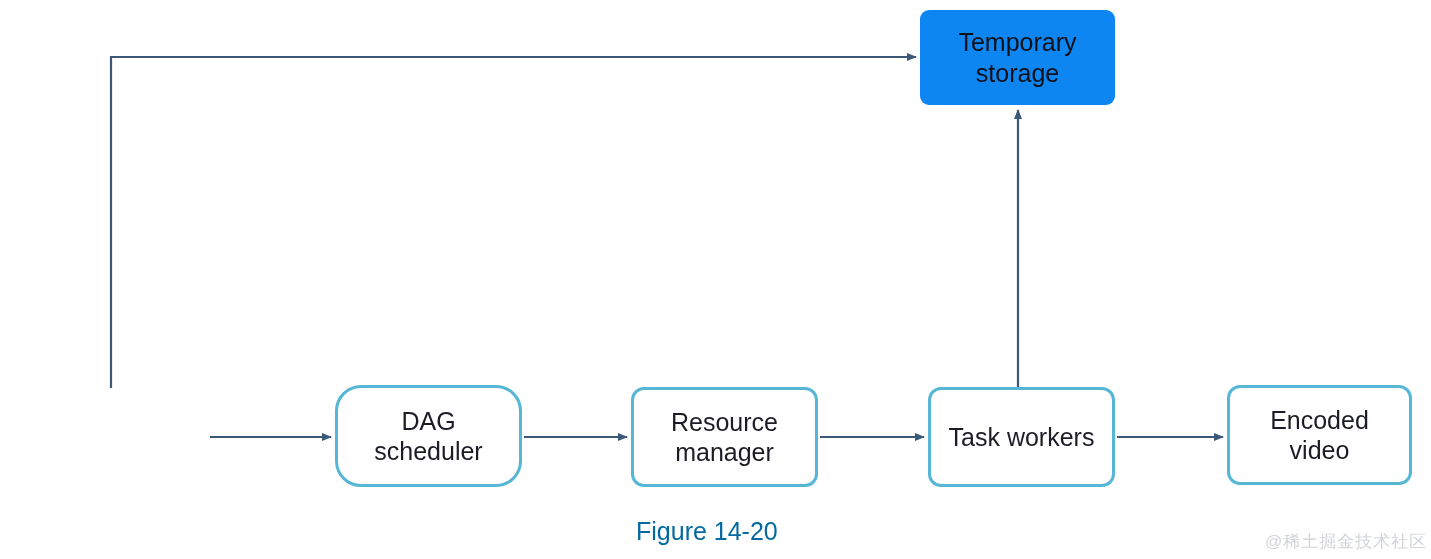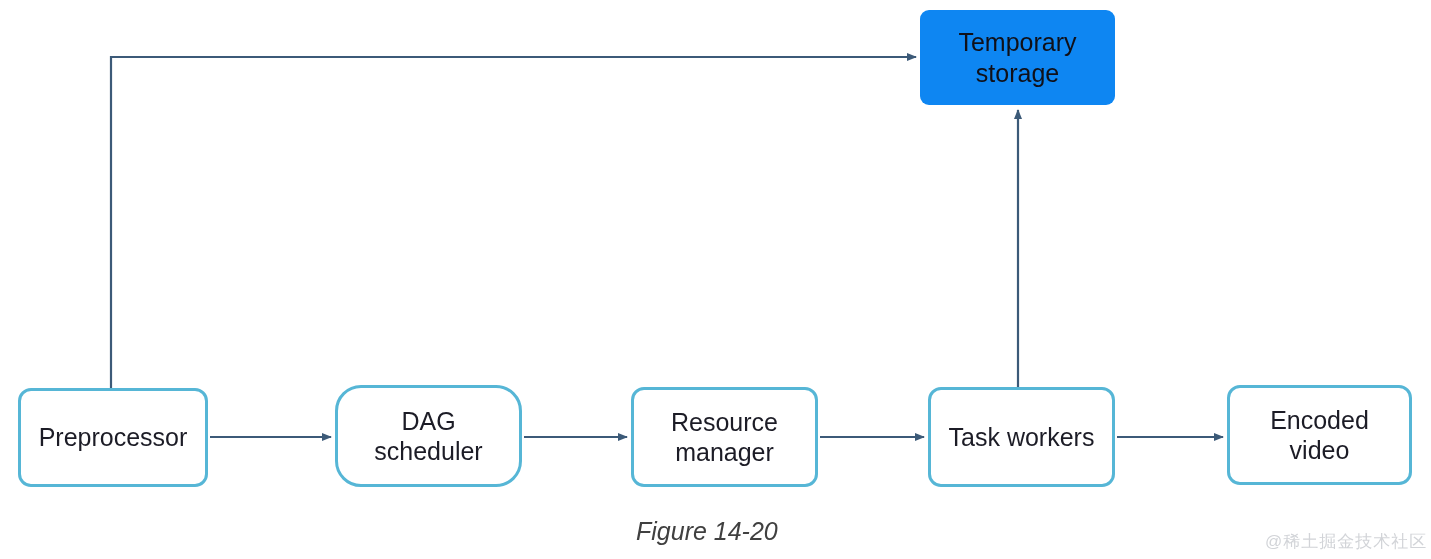--- a/index.html
+++ b/index.html
@@ -47,23 +47,22 @@
     position: absolute;
     left: 0;
     top: 0;
     width: 1431px;
     height: 559px;
     pointer-events: none;
   }
   .caption {
     position: absolute;
     font-size: 25px;
-    color: #404040;
+    color: #0369a1;
     white-space: nowrap;
-    font-style: italic;
   }
   .watermark {
     position: absolute;
     font-size: 17px;
     color: #d2d4d8;
     white-space: nowrap;
     letter-spacing: 1px;
     text-align: right;
   }
 </style>
@@ -85,23 +84,20 @@
 
     <line x1="820" y1="437" x2="924" y2="437" stroke="#3c5a78" stroke-width="2.2" marker-end="url(#arrowhead)"></line>
 
     <line x1="1117" y1="437" x2="1223" y2="437" stroke="#3c5a78" stroke-width="2.2" marker-end="url(#arrowhead)"></line>
 
     <path d="M111,388 L111,57 L916,57" fill="none" stroke="#3c5a78" stroke-width="2.2" marker-end="url(#arrowhead)"></path>
 
     <path d="M1018,387 L1018,110" fill="none" stroke="#3c5a78" stroke-width="2.2" marker-end="url(#arrowhead)"></path>
   </svg>
 
-  <div class="node outline" style="left:18px; top:388px; width:190px; height:99px;">
-    <span class="label">Preprocessor</span>
-  </div>
 
   <div class="node outline" style="left:335px; top:385px; width:187px; height:102px;border-radius:26px;">
     <span class="label">DAG
 scheduler</span>
   </div>
 
   <div class="node outline" style="left:631px; top:387px; width:187px; height:100px;">
     <span class="label">Resource
 manager</span>
   </div>

